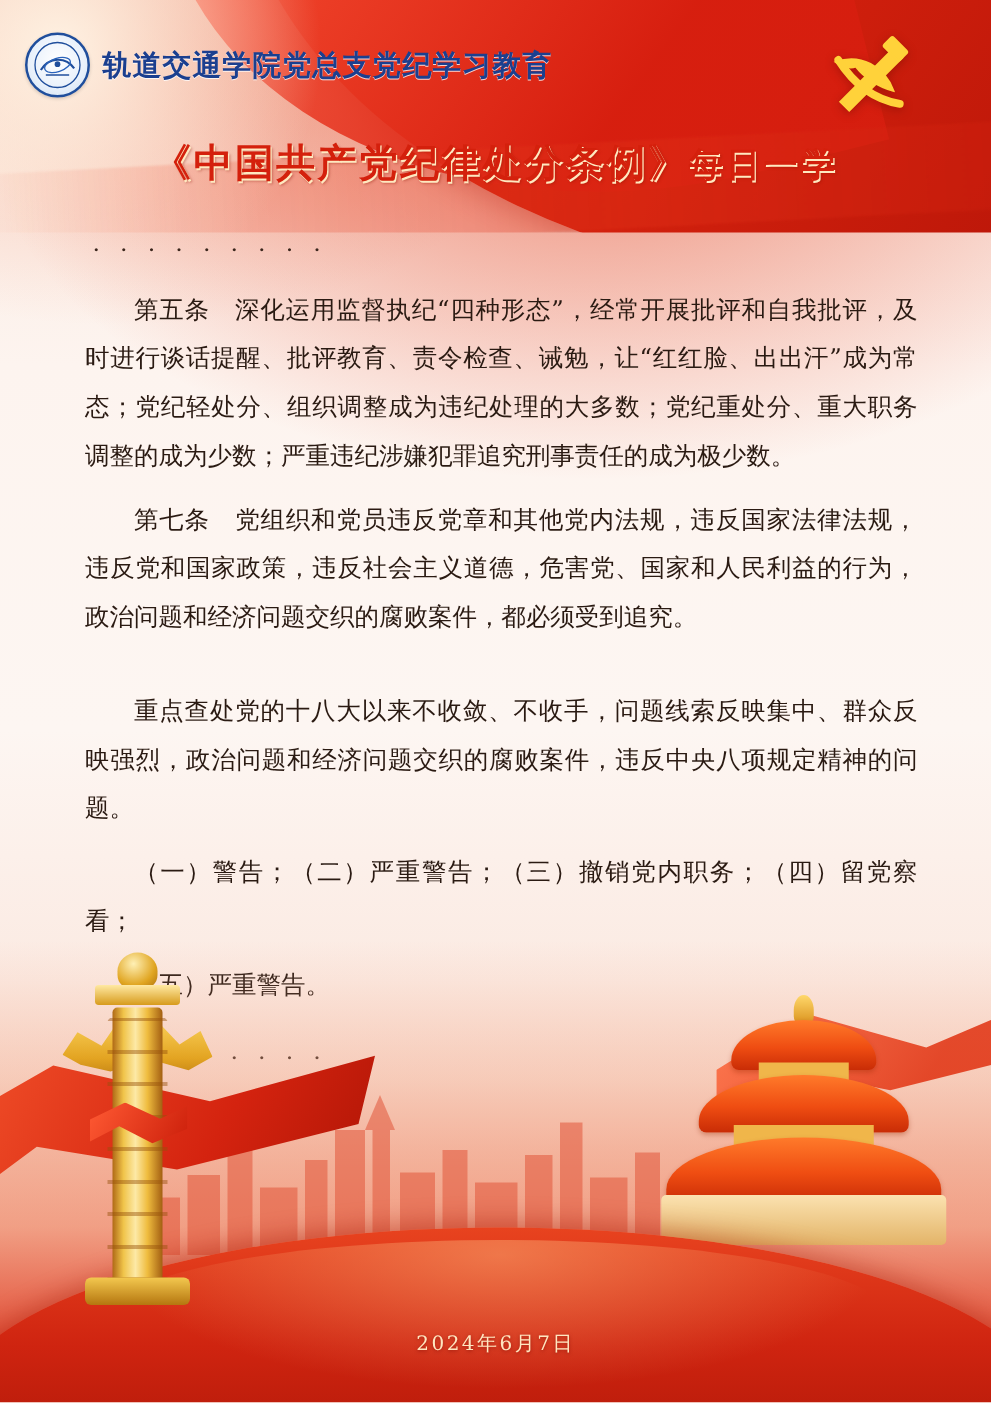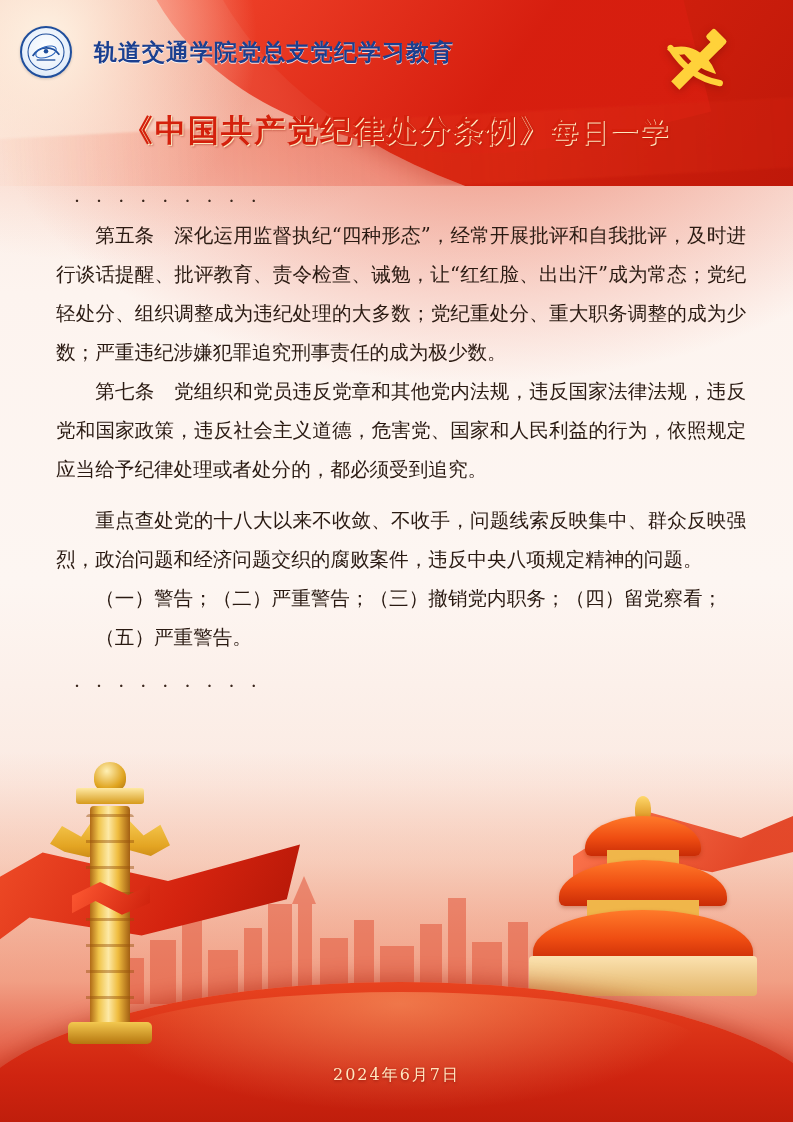--- a/index.html
+++ b/index.html
@@ -72,21 +72,21 @@
     color: #ffd23a;
     filter: drop-shadow(0 2px 4px rgba(120,10,0,0.45));
   }
 
   
   .logo-wrap {
     position: absolute;
     left: 20px; top: 26px;
     display: flex;
     align-items: center;
-    gap: 22px;
+    gap: 10px;
   }
   .logo-mark {
     width: 48px; height: 48px;
     border-radius: 50%;
     background: radial-gradient(circle at 50% 42%, #ffffff 0%, #e9f1fb 58%, #cfe0f3 100%);
     border: 2px solid #1f4e9c;
     display: flex; align-items: center; justify-content: center;
     position: relative;
     box-shadow: 0 1px 3px rgba(0,0,0,0.18);
   }
@@ -134,21 +134,21 @@
   }
   .dots {
     letter-spacing: 5px;
     color: #3a261c;
     font-size: 19px;
     padding-left: 18px;
     line-height: 32px;
   }
   .para {
     text-indent: 2em;
-    margin: 0;
+    margin: 12px;
   }
   .spacer-line { height: 12px; }
 
   
   .bottom-art {
     position: absolute;
     left: 0; bottom: 0;
     width: 793px; height: 370px;
     overflow: hidden;
   }
@@ -321,21 +321,21 @@
     </div>
 
     <div class="headline">
       <span>《中国共产党纪律处分条例》</span><span class="sub">每日一学</span>
     </div>
   </div>
 
   <div class="content">
     <div class="dots">· · · · · · · · ·</div>
     <p class="para">第五条　深化运用监督执纪“四种形态”，经常开展批评和自我批评，及时进行谈话提醒、批评教育、责令检查、诫勉，让“红红脸、出出汗”成为常态；党纪轻处分、组织调整成为违纪处理的大多数；党纪重处分、重大职务调整的成为少数；严重违纪涉嫌犯罪追究刑事责任的成为极少数。</p>
-    <p class="para">第七条　党组织和党员违反党章和其他党内法规，违反国家法律法规，违反党和国家政策，违反社会主义道德，危害党、国家和人民利益的行为，依照规定应当给予纪律处理或者处分的，都必须受到追究。</p>
+    <p class="para">第七条　党组织和党员违反党章和其他党内法规，违反国家法律法规，违反党和国家政策，违反社会主义道德，危害党、国家和人民利益的行为，政治问题和经济问题交织的腐败案件，都必须受到追究。</p>
     <div class="spacer-line"></div>
     <p class="para">重点查处党的十八大以来不收敛、不收手，问题线索反映集中、群众反映强烈，政治问题和经济问题交织的腐败案件，违反中央八项规定精神的问题。</p>
     <p class="para">（一）警告；（二）严重警告；（三）撤销党内职务；（四）留党察看；</p>
     <p class="para">（五）严重警告。</p>
     <div class="spacer-line"></div>
     <div class="dots">· · · · · · · · ·</div>
   </div>
 
   <div class="bottom-art">
     <div class="sky-glow"></div>

